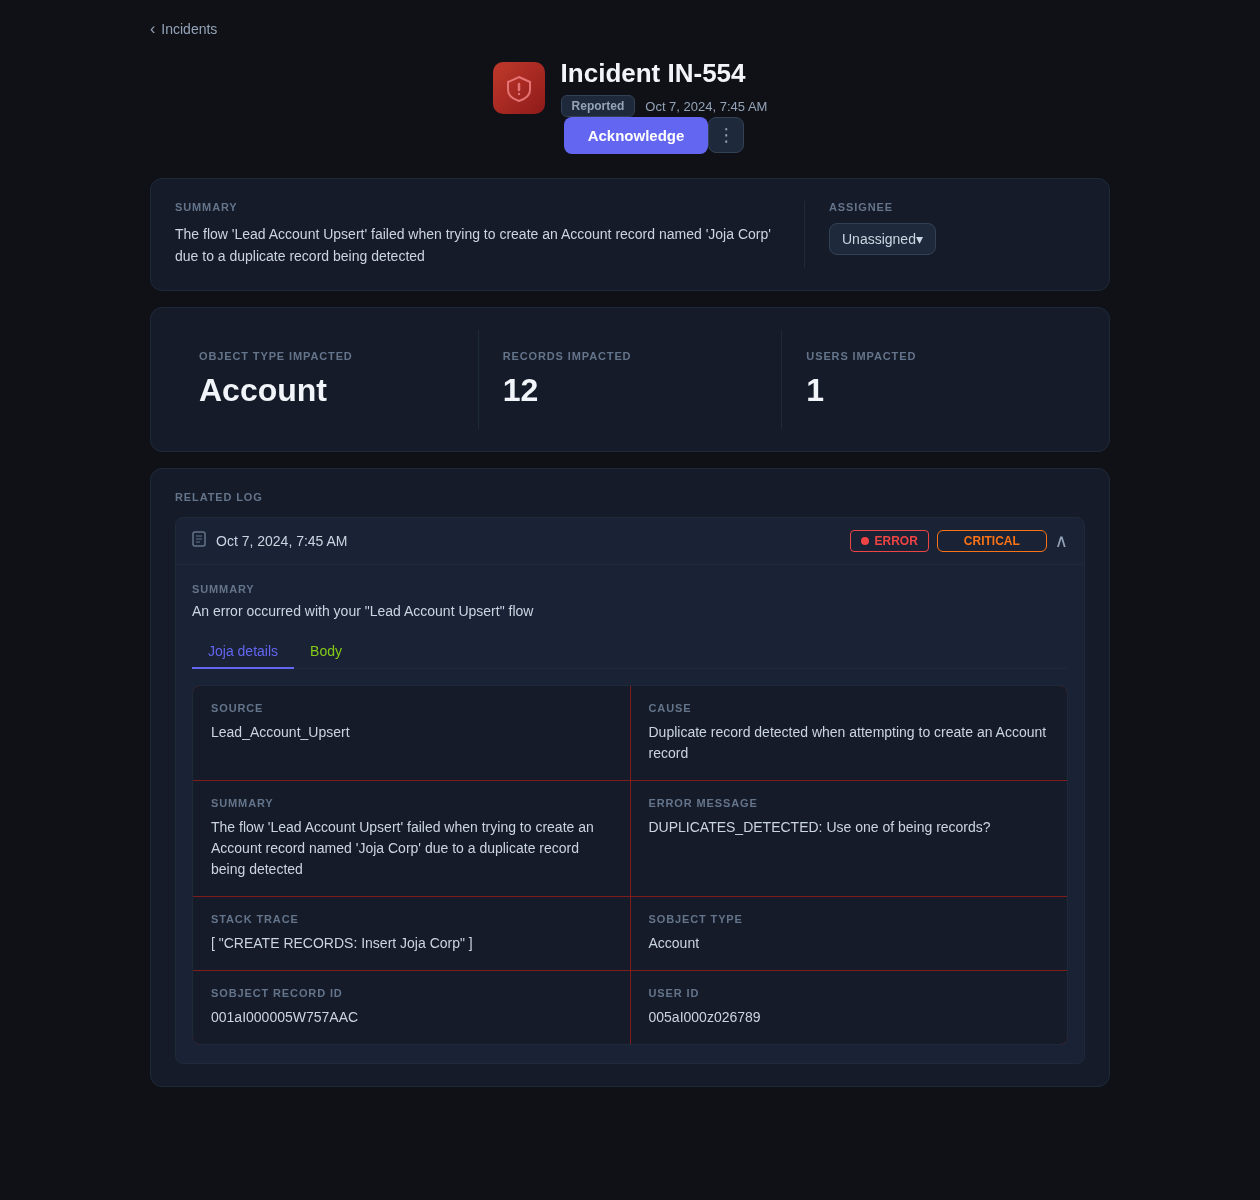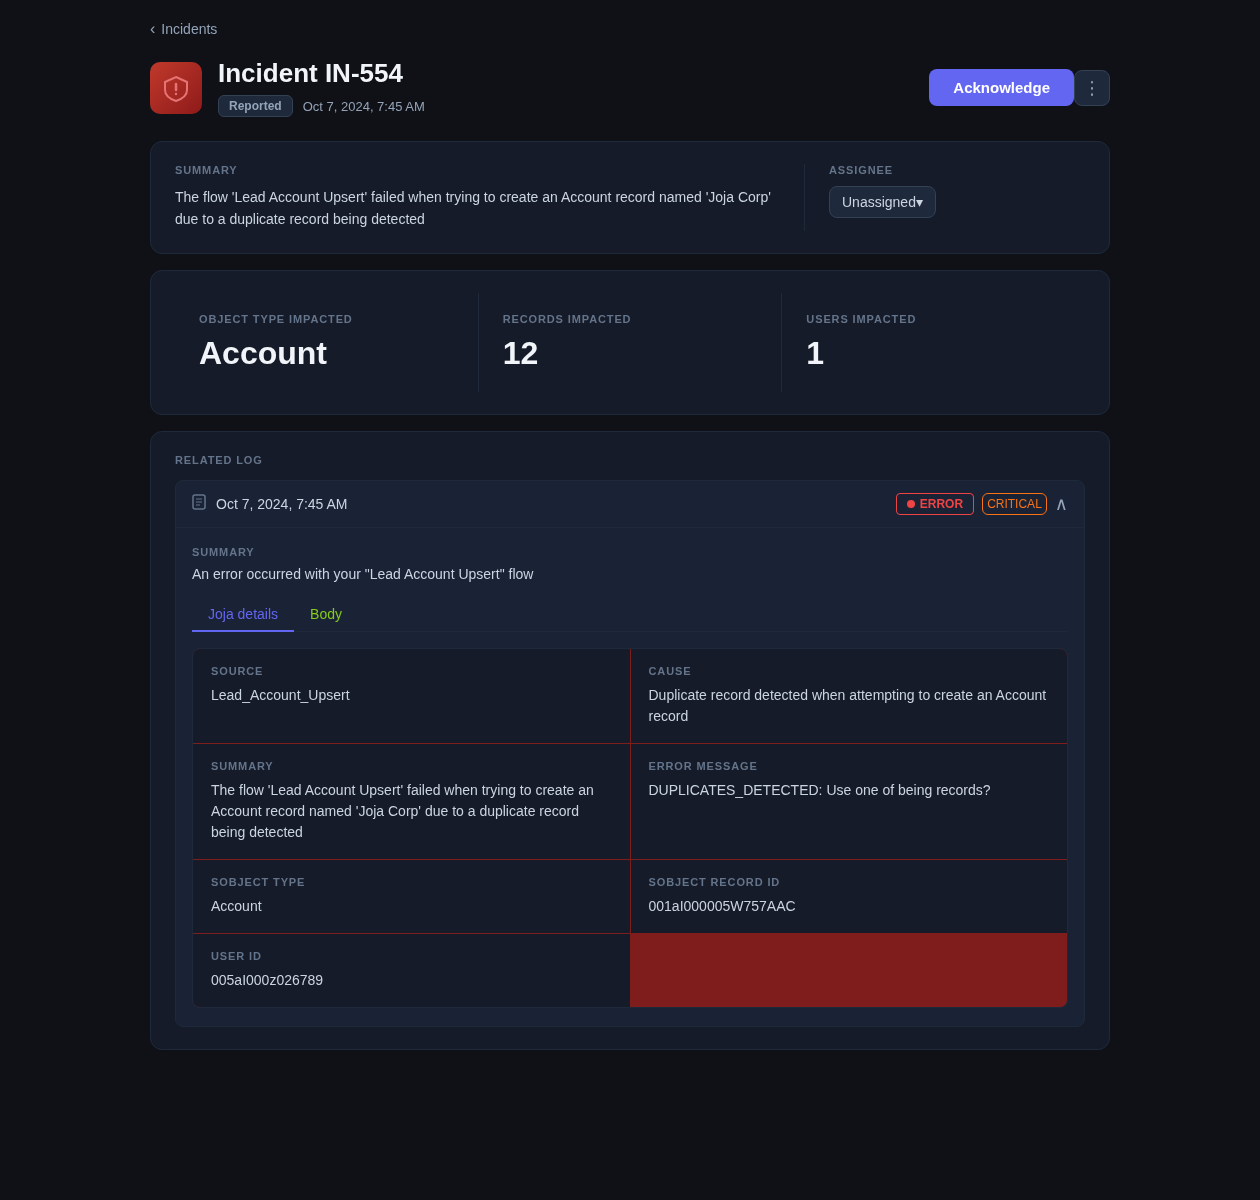--- a/index.html
+++ b/index.html
@@ -28,20 +28,21 @@
     .breadcrumb-chevron {
       font-size: 16px;
       color: #94a3b8;
     }
     
     .header {
       display: flex;
       align-items: center;
       justify-content: space-between;
       margin-bottom: 24px;
+      flex-direction: column;
     }
     .header-left {
       display: flex;
       align-items: center;
       gap: 16px;
     }
     .incident-icon {
       width: 52px;
       height: 52px;
       background: linear-gradient(135deg, #c0392b, #8e1a1a);
@@ -70,21 +71,21 @@
       border-radius: 6px;
       font-size: 12px;
       font-weight: 600;
     }
     .header-date {
       color: #94a3b8;
       font-size: 13px;
     }
     .header-right {
       display: flex;
-      align-items: flex-end;
+      align-items: flex-start;
       gap: 0;
       margin-left: 48px;
     }
     .btn-acknowledge {
       background: #6366f1;
       color: #fff;
       border: none;
       padding: 10px 24px;
       border-radius: 8px;
       font-size: 15px;
@@ -230,23 +231,23 @@
     .error-dot {
       width: 8px;
       height: 8px;
       background: #ef4444;
       border-radius: 50%;
     }
     .badge-critical {
       background: transparent;
       border: 1px solid #f97316;
       border-radius: 6px;
-      padding: 3px 4px;
+      padding: 3px 26px;
       font-size: 12px;
-      font-weight: 400;
+      font-weight: 700;
       color: #f97316;
     }
     .chevron-up {
       color: #94a3b8;
       font-size: 18px;
     }
     
     .log-body {
       padding: 18px 16px;
       border-top: 1px solid #1e2a3a;
@@ -425,20 +426,24 @@
           <div class="detail-cell">
             <div class="detail-label">SUMMARY</div>
             <div class="detail-value">The flow 'Lead Account Upsert' failed when trying to create an Account record named 'Joja Corp' due to a duplicate record being detected</div>
           </div>
 
           <div class="detail-cell">
             <div class="detail-label">ERROR MESSAGE</div>
             <div class="detail-value">DUPLICATES_DETECTED: Use one of being records?</div>
           </div>
 
+          <div class="detail-cell">
+            <div class="detail-label">STACK TRACE</div>
+            <div class="detail-value">[ "CREATE RECORDS: Insert Joja Corp" ]</div>
+          </div>
 
           <div class="detail-cell">
             <div class="detail-label">SOBJECT TYPE</div>
             <div class="detail-value">Account</div>
           </div>
 
           <div class="detail-cell">
             <div class="detail-label">SOBJECT RECORD ID</div>
             <div class="detail-value">001aI000005W757AAC</div>
           </div>

